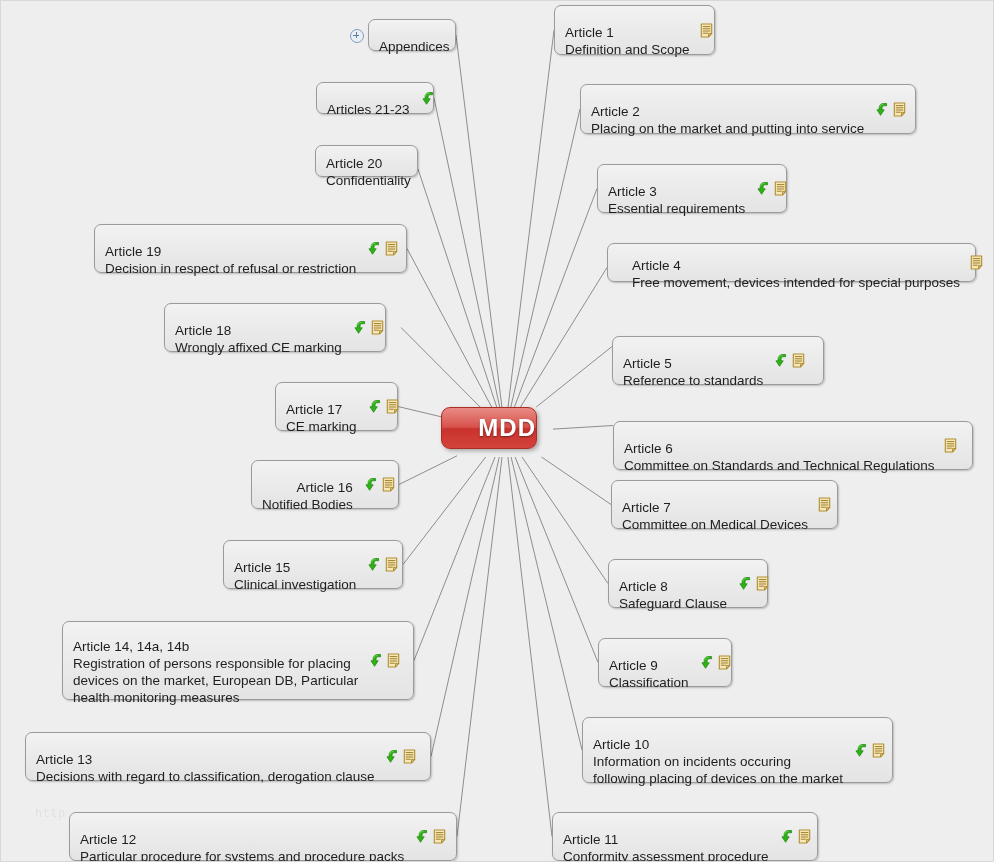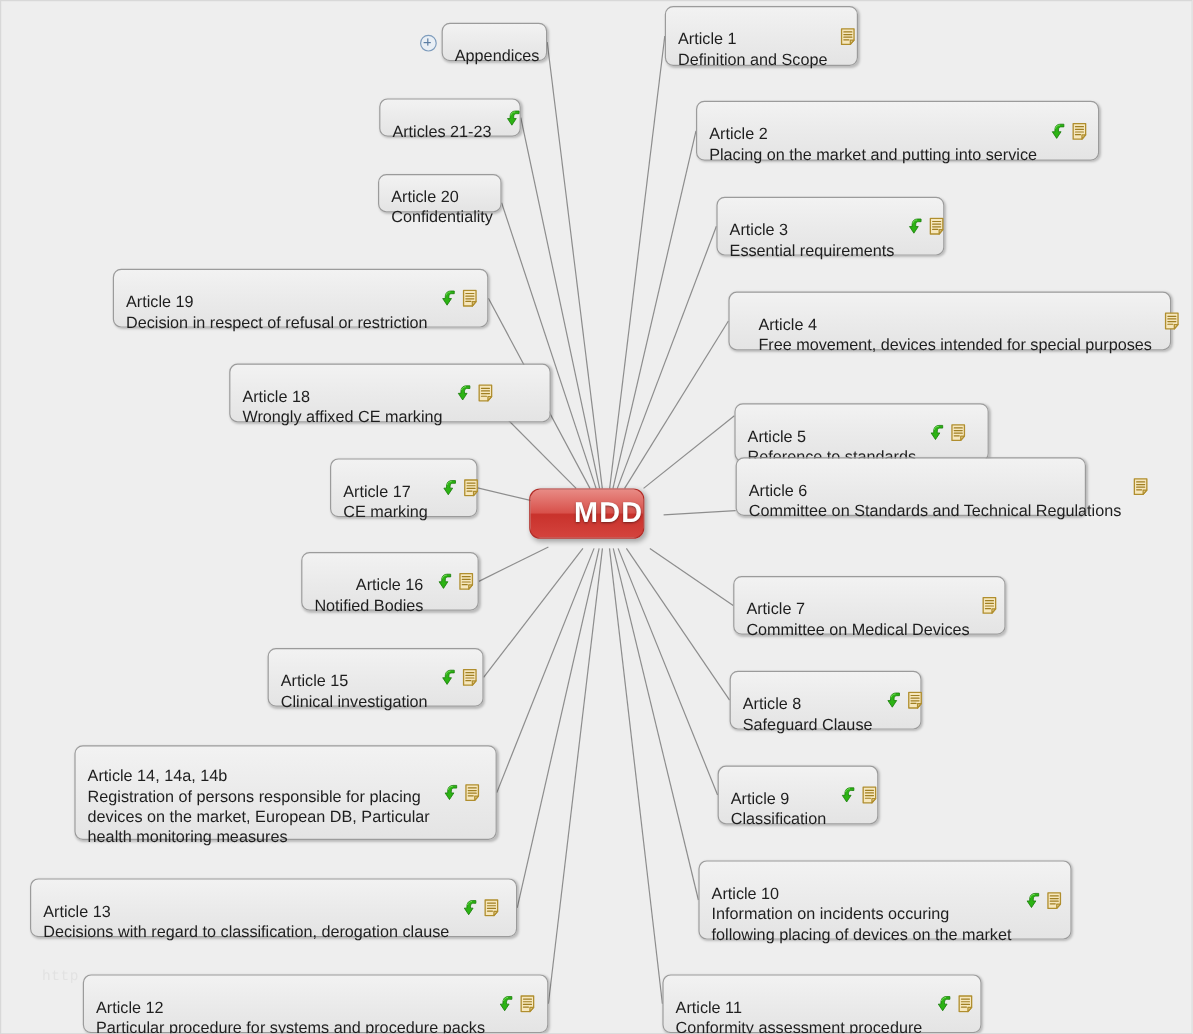--- a/index.html
+++ b/index.html
@@ -199,21 +199,21 @@
           </span>
           <span class="icn">
             <svg width="14" height="15" viewBox="0 0 14 15">
               <path d="M1.3 1h10.4v9.4L8.6 14H1.3z" fill="#f6e7bd" stroke="#b08e2e" stroke-width="1.1" stroke-linejoin="round"></path>
               <path d="M8.6 14v-3.6h3.1z" fill="#e0c98a" stroke="#b08e2e" stroke-width="1" stroke-linejoin="round"></path>
               <path d="M3.2 3.6h6.7M3.2 5.8h6.7M3.2 8h6.7M3.2 10.2h4.2" stroke="#a07f22" stroke-width="1" stroke-linecap="round"></path>
             </svg>
           </span>
         </div>
       </div>
-      <div class="node" style="left: 606px; top: 242px; width: 369px; height: 49px; padding-left: 24px;">
+      <div class="node" style="left: 606px; top: 242px; width: 369px; height: 39px; padding-left: 24px;">
         <div class="lines">
           <span class="txt">Article 4</span>
           <span class="txt">Free movement, devices intended for special purposes</span>
         </div>
         <div class="icons">
           <span class="icn">
             <svg width="14" height="15" viewBox="0 0 14 15">
               <path d="M1.3 1h10.4v9.4L8.6 14H1.3z" fill="#f6e7bd" stroke="#b08e2e" stroke-width="1.1" stroke-linejoin="round"></path>
               <path d="M8.6 14v-3.6h3.1z" fill="#e0c98a" stroke="#b08e2e" stroke-width="1" stroke-linejoin="round"></path>
               <path d="M3.2 3.6h6.7M3.2 5.8h6.7M3.2 8h6.7M3.2 10.2h4.2" stroke="#a07f22" stroke-width="1" stroke-linecap="round"></path>
@@ -235,21 +235,21 @@
           </span>
           <span class="icn">
             <svg width="14" height="15" viewBox="0 0 14 15">
               <path d="M1.3 1h10.4v9.4L8.6 14H1.3z" fill="#f6e7bd" stroke="#b08e2e" stroke-width="1.1" stroke-linejoin="round"></path>
               <path d="M8.6 14v-3.6h3.1z" fill="#e0c98a" stroke="#b08e2e" stroke-width="1" stroke-linejoin="round"></path>
               <path d="M3.2 3.6h6.7M3.2 5.8h6.7M3.2 8h6.7M3.2 10.2h4.2" stroke="#a07f22" stroke-width="1" stroke-linecap="round"></path>
             </svg>
           </span>
         </div>
       </div>
-      <div class="node" style="left: 612px; top: 380px; width: 292px; height: 49px;">
+      <div class="node" style="left: 612px; top: 420px; width: 360px; height: 49px;">
         <div class="lines">
           <span class="txt">Article 6</span>
           <span class="txt">Committee on Standards and Technical Regulations</span>
         </div>
         <div class="icons">
           <span class="icn">
             <svg width="14" height="15" viewBox="0 0 14 15">
               <path d="M1.3 1h10.4v9.4L8.6 14H1.3z" fill="#f6e7bd" stroke="#b08e2e" stroke-width="1.1" stroke-linejoin="round"></path>
               <path d="M8.6 14v-3.6h3.1z" fill="#e0c98a" stroke="#b08e2e" stroke-width="1" stroke-linejoin="round"></path>
               <path d="M3.2 3.6h6.7M3.2 5.8h6.7M3.2 8h6.7M3.2 10.2h4.2" stroke="#a07f22" stroke-width="1" stroke-linecap="round"></path>
@@ -478,21 +478,21 @@
           </span>
           <span class="icn">
             <svg width="14" height="15" viewBox="0 0 14 15">
               <path d="M1.3 1h10.4v9.4L8.6 14H1.3z" fill="#f6e7bd" stroke="#b08e2e" stroke-width="1.1" stroke-linejoin="round"></path>
               <path d="M8.6 14v-3.6h3.1z" fill="#e0c98a" stroke="#b08e2e" stroke-width="1" stroke-linejoin="round"></path>
               <path d="M3.2 3.6h6.7M3.2 5.8h6.7M3.2 8h6.7M3.2 10.2h4.2" stroke="#a07f22" stroke-width="1" stroke-linecap="round"></path>
             </svg>
           </span>
         </div>
       </div>
-      <div class="node" style="left: 190px; top: 302px; width: 268px; height: 49px;">
+      <div class="node" style="left: 163px; top: 302px; width: 222px; height: 49px;">
         <div class="lines">
           <span class="txt">Article 18</span>
           <span class="txt">Wrongly affixed CE marking</span>
         </div>
         <div class="icons">
           <span class="icn">
             <svg width="15" height="15" viewBox="0 0 16 16">
               <path d="M10.2 1.6c-2.5 0-4.1 1.5-4.6 3.4-.2.9-.2 2.1-.2 3.3H3.1L7 14.2l3.9-5.9H8.6c0-1.2 0-2.2.2-2.8.3-1 1-1.5 2.3-1.5h2.3V1.6z" fill="#2cb314" stroke="#177a08" stroke-width=".7" stroke-linejoin="round"></path>
               <path d="M9.6 2.4c-2 .1-3.2 1.2-3.6 2.8" fill="none" stroke="#7ede63" stroke-width=".8" stroke-linecap="round"></path>
             </svg>

